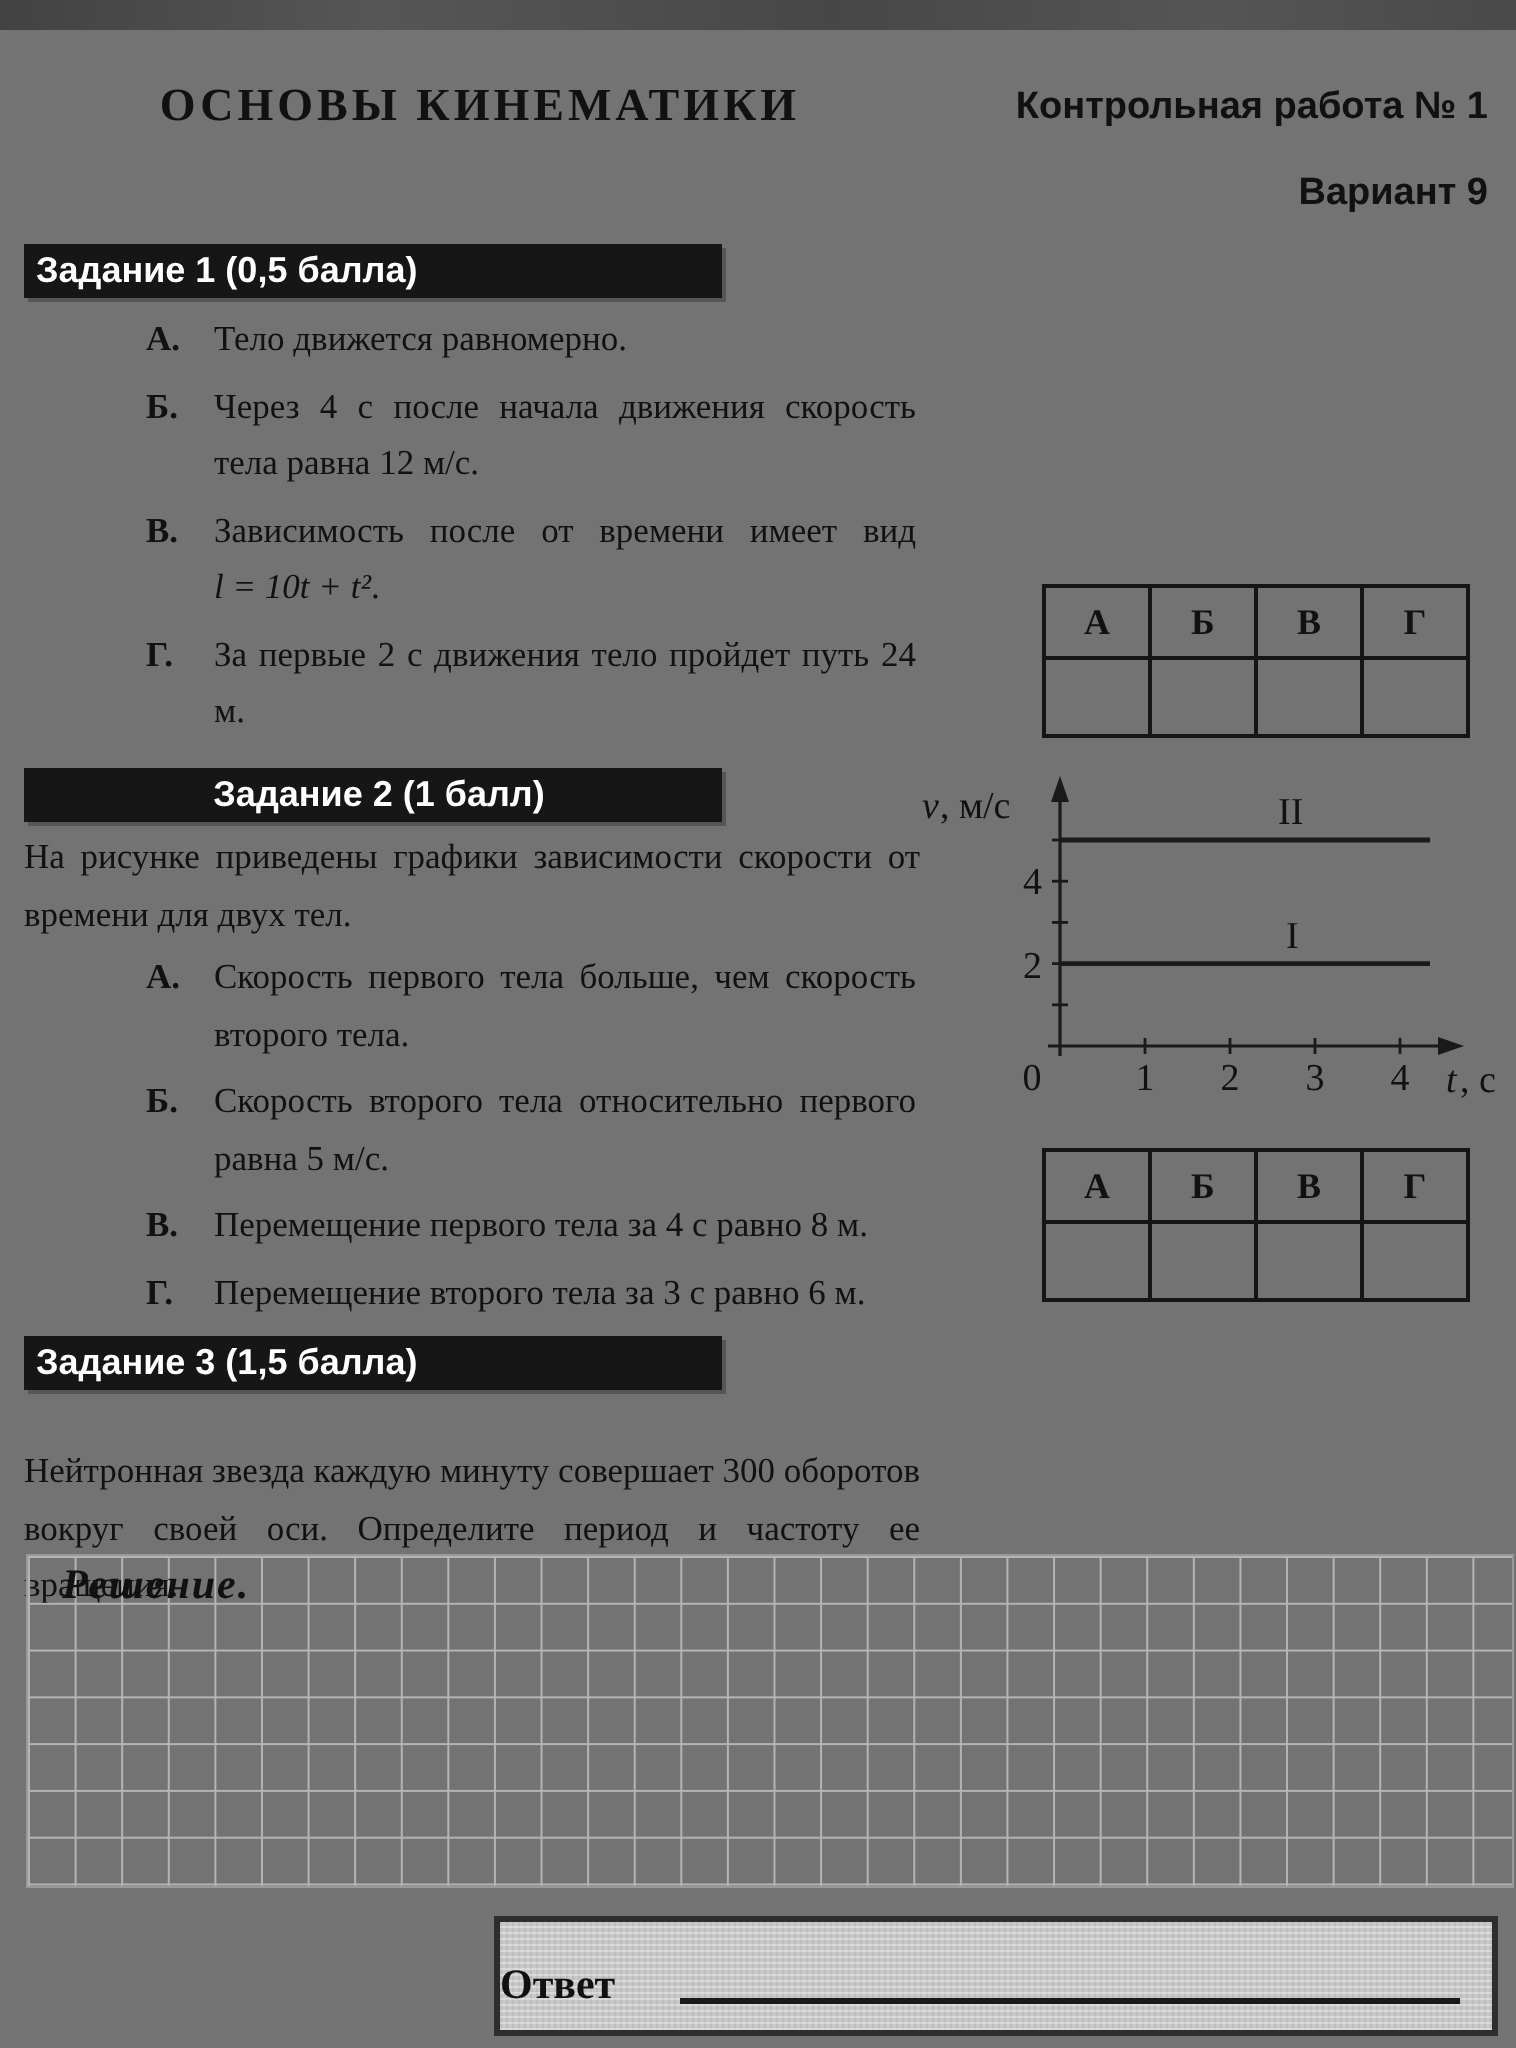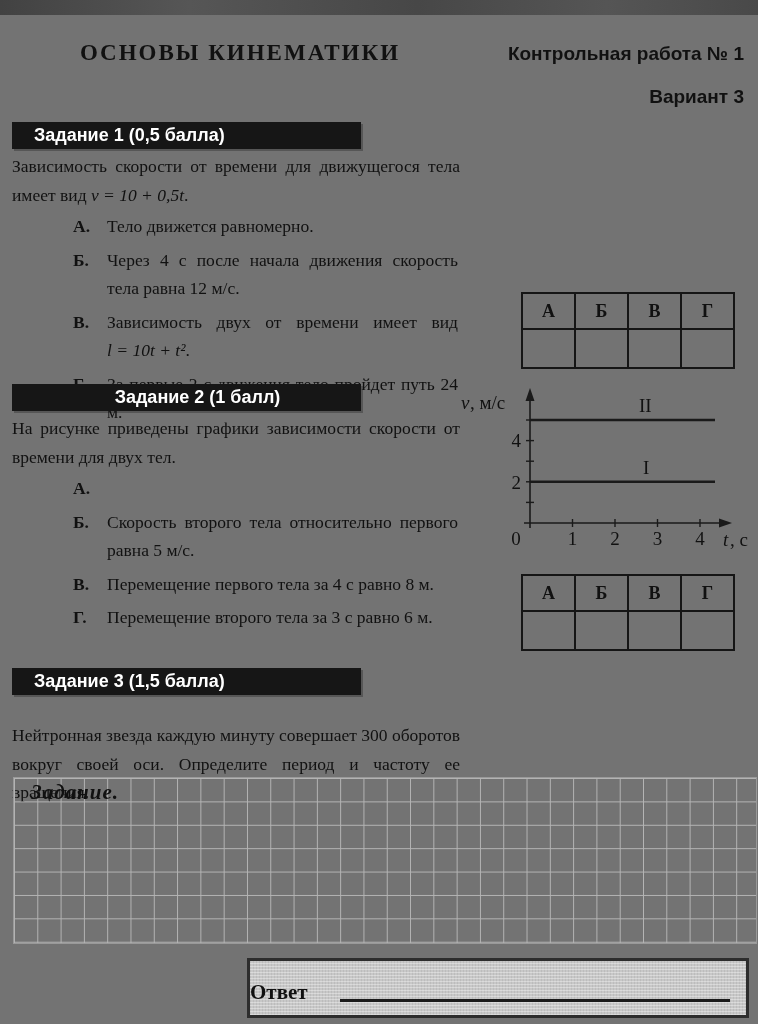--- a/index.html
+++ b/index.html
@@ -27,21 +27,21 @@
   }
   .head-right{
     position:absolute;right:14px;top:43px;width:300px;text-align:right;
     font-family:"Liberation Sans",sans-serif;font-weight:bold;font-size:19px;
   }
   .head-right .variant{margin-top:21px;}
   .task-bar{
     position:absolute;left:12px;width:349px;height:27px;
     background:var(--task-header-bg);color:var(--task-header-text);
     font-family:"Liberation Sans",sans-serif;font-weight:bold;font-size:18px;
-    line-height:27px;padding-left:22px;
+    line-height:27px;padding-left:6px;
     box-shadow:2px 2px 0 rgba(0,0,0,.25);
   }
   .task-body{position:absolute;left:12px;width:448px;font-size:17.5px;line-height:1.63;}
   .task-text{text-align:justify;}
   .items{margin-top:3px;}
   .item{display:flex;margin-bottom:5px;}
   .item-label{width:34px;margin-left:61px;font-weight:bold;flex:none;}
   .item-text{flex:1;text-align:justify;padding-right:2px;}
   .formula{font-style:italic;white-space:nowrap;}
   table.answers{
@@ -88,44 +88,40 @@
 <body>
 
 <div class="page">
 
   <div class="top-bar"></div>
 
   <div class="doc-title">ОСНОВЫ КИНЕМАТИКИ</div>
 
   <div class="head-right">
     <div>Контрольная работа № 1</div>
-    <div class="variant">Вариант 3</div>
+    <div class="variant">Вариант 9</div>
   </div>
 
   <div class="task-bar" style="top:122px;">
     <span>Задание 1 (0,5 балла)</span>
   </div>
   <div class="task-body" style="top:152px;">
-    <div class="task-text">
-      <span>Зависимость скорости от времени для движущегося тела имеет вид</span>
-      <span class="formula">v = 10 + 0,5t</span><span>.</span>
-    </div>
     <div class="items">
       <div class="item">
         <span class="item-label">А.</span>
         <span class="item-text">Тело движется равномерно.</span>
       </div>
       <div class="item">
         <span class="item-label">Б.</span>
         <span class="item-text">Через 4 с после начала движения скорость тела равна 12 м/с.</span>
       </div>
       <div class="item">
         <span class="item-label">В.</span>
         <span class="item-text">
-          <span>Зависимость двух от времени имеет вид</span>
+          <span>Зависимость после от времени имеет вид</span>
           <span class="formula">l = 10t + t²</span><span>.</span>
         </span>
       </div>
       <div class="item">
         <span class="item-label">Г.</span>
         <span class="item-text">За первые 2 с движения тело пройдет путь 24 м.</span>
       </div>
     </div>
   </div>
 
@@ -147,20 +143,21 @@
     </table>
 
   <div class="task-bar" style="top:384px;text-align:center;">
     <span>Задание 2 (1 балл)</span>
   </div>
   <div class="task-body" style="top:414px;">
     <div class="task-text">На рисунке приведены графики зависимости скорости от времени для двух тел.</div>
     <div class="items">
       <div class="item">
         <span class="item-label">А.</span>
+        <span class="item-text">Скорость первого тела больше, чем скорость второго тела.</span>
       </div>
       <div class="item">
         <span class="item-label">Б.</span>
         <span class="item-text">Скорость второго тела относительно первого равна 5 м/с.</span>
       </div>
       <div class="item">
         <span class="item-label">В.</span>
         <span class="item-text">Перемещение первого тела за 4 с равно 8 м.</span>
       </div>
       <div class="item">
@@ -227,21 +224,21 @@
     </table>
 
   <div class="task-bar" style="top:668px;">
     <span>Задание 3 (1,5 балла)</span>
   </div>
   <div class="task-body" style="top:698px;margin-top:23px;">
     <div class="task-text">Нейтронная звезда каждую минуту совершает 300 оборотов вокруг своей оси. Определите период и частоту ее вращения.</div>
   </div>
 
   <div class="solution">
-    <div class="solution-label">Задание.</div>
+    <div class="solution-label">Решение.</div>
   </div>
 
   <div class="answer-box">
     <div class="answer-box-label">Ответ</div>
     <div class="answer-line"></div>
   </div>
 
 </div>
 
 </body></html>

